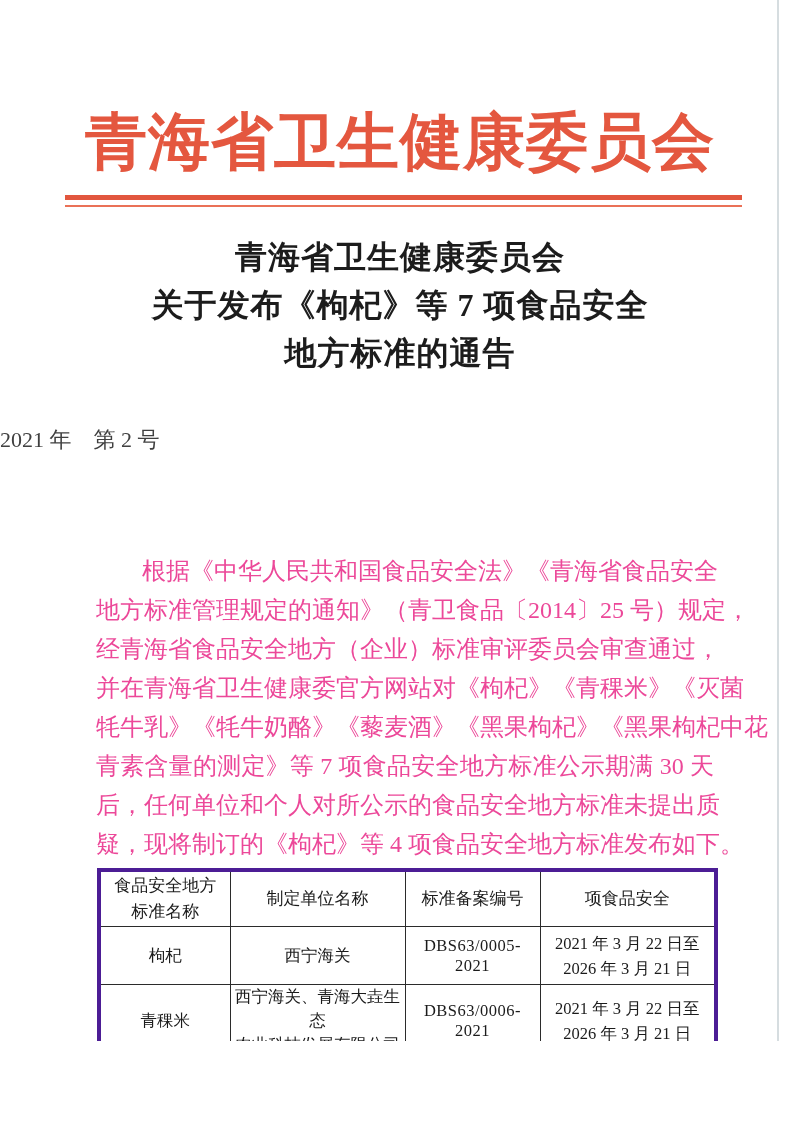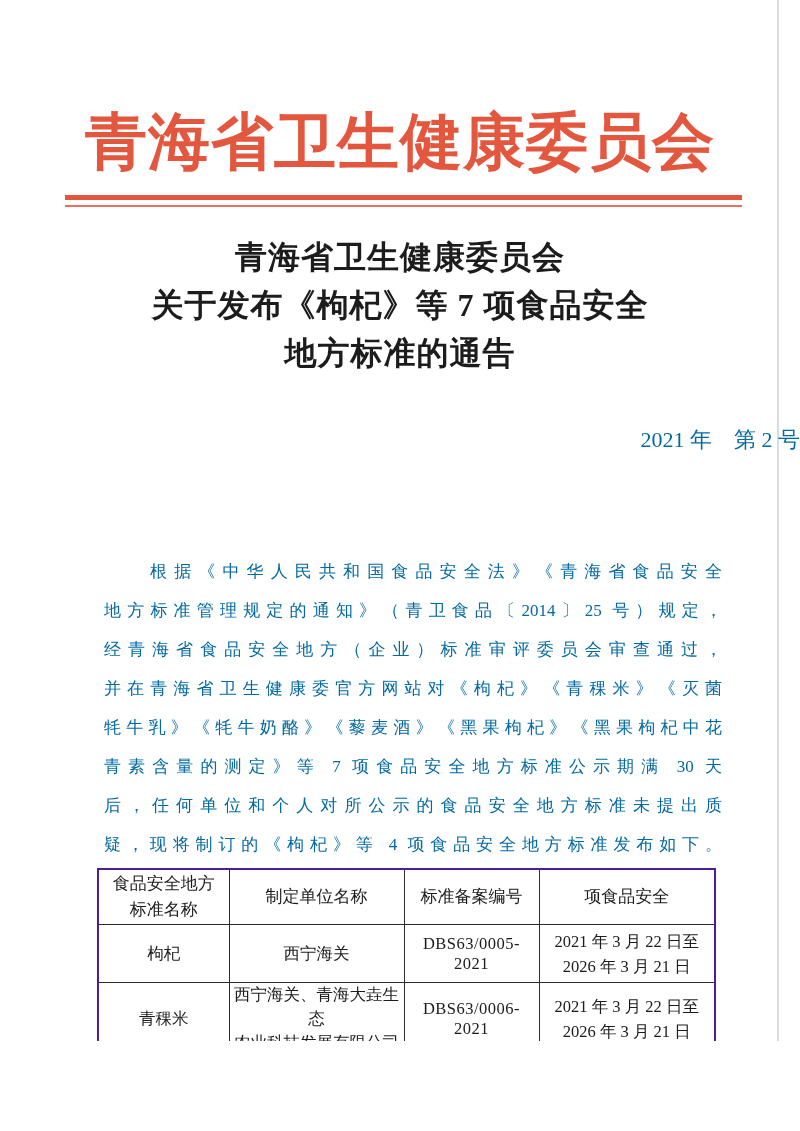--- a/index.html
+++ b/index.html
@@ -31,44 +31,44 @@
   
   .doc-title{
     position:absolute;top:233px;left:0;width:800px;
     text-align:center;
     font-size:32px;font-weight:bold;
     line-height:48px;letter-spacing:1px;
     color:#1c1c1c;
   }
   .issue-no{
     position:absolute;top:425px;left:0;width:800px;
-    text-align:right;font-size:22px;color:#0369a1;
+    text-align:left;font-size:22px;color:#404040;
   }
   
   .body-block{
-    position:absolute;top:552px;left:104px;width:618px;
-    font-size:17px;color:#0369a1;
+    position:absolute;top:552px;left:96px;width:618px;
+    font-size:24px;color:#ec4899;
   }
   .body-line{
     height:39px;line-height:39px;
     text-align:justify;text-align-last:justify;
     white-space:nowrap;
     box-sizing:border-box;
   }
   .body-line.indent{padding-left:46px;}
   
   .std-table{
     position:absolute;top:868px;left:97px;
     border-collapse:collapse;
     table-layout:fixed;width:617px;
   }
   .std-table,
   .std-table th,
   .std-table td{border:1px solid #2b2b2b;}
-  .std-table{border:2px solid #4c1d95;}
+  .std-table{border:4px solid #4c1d95;}
   .std-table th{
     font-weight:normal;font-size:17px;line-height:26px;
     text-align:center;color:#1b1b1b;height:54px;padding:0;
   }
   .std-table td{
     font-size:16.5px;text-align:center;color:#1b1b1b;
     padding:0 4px;
   }
   .row-h1 td{height:57px;}
   .row-h2 td{height:58px;}

